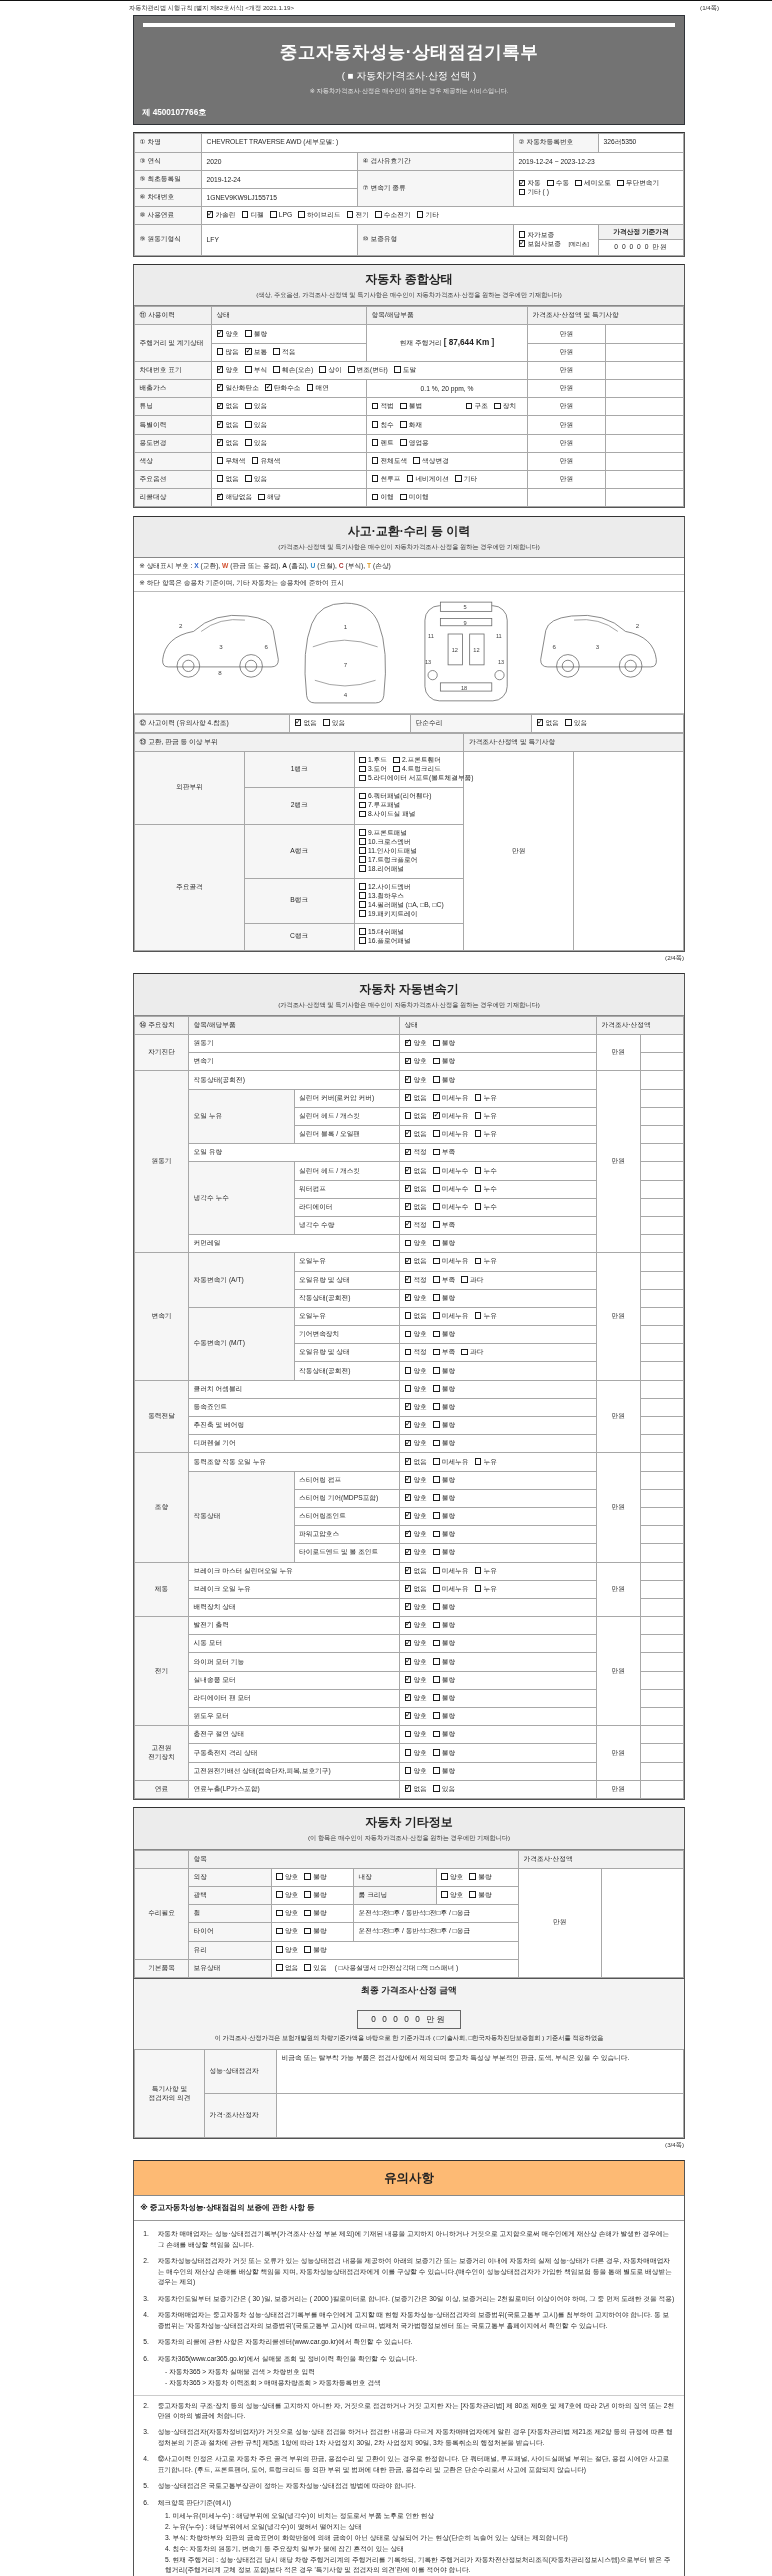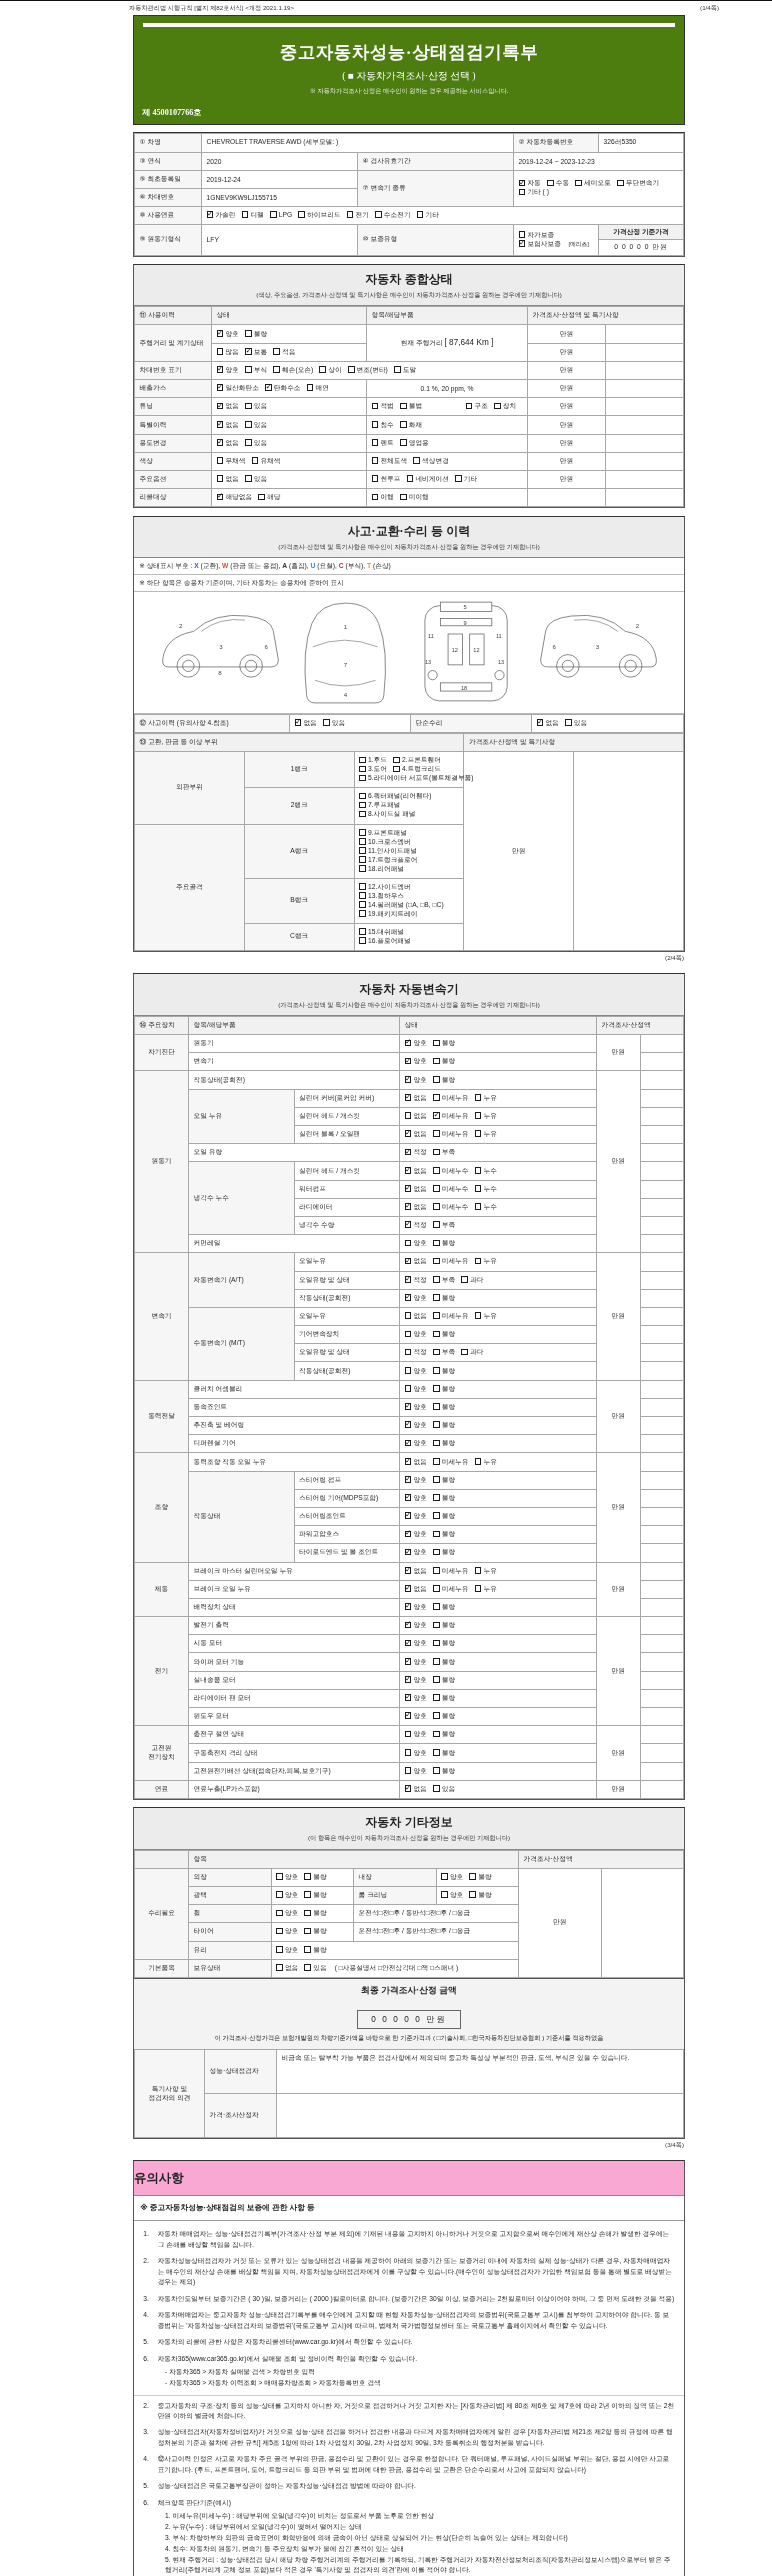--- a/index.html
+++ b/index.html
@@ -6,53 +6,53 @@
   body {
     width:773px; min-height:2576px; background:#ffffff;
     font-family:"Liberation Sans","DejaVu Sans",sans-serif;
     color:#222; font-size:6.7px; border-top:1.5px solid #111;
   }
   .topbar { width:773px; display:flex; justify-content:space-between; padding:3.1px 54px 2.1px 129px; font-size:6.2px; color:#333;}
   .content { width:552px; margin-left:133px; }
   .pagemark { text-align:right; font-size:6.2px; color:#333; padding:2.1px 1px 3.1px 0; }
 
   
-  .dochdr { background:#4d7c0f; color:#fff; padding:7.2px 8.2px 6.2px 8.2px; position:relative; border:0.5px solid #2f3338;font-family:Liberation Serif, serif;}
+  .dochdr { background:#737373; color:#fff; padding:7.2px 8.2px 6.2px 8.2px; position:relative; border:0.5px solid #2f3338;}
   .dochdr .stripe { height:3.6px; background:#fff; margin:0 1px 13.4px 1px; }
   .dochdr h1 { text-align:center; font-size:17.5px; letter-spacing:0.5px; font-weight:bold; }
   .dochdr .sub { text-align:center; font-size:9.8px; margin-top:5.2px; }
   .dochdr .note { text-align:center; font-size:6.2px; margin-top:4.1px; color:#e8e8e8;}
   .dochdr .docno { font-size:8.2px; font-weight:bold; margin-top:11.3px; }
 
   
   .sect { border:1px solid #555; border-top:1.5px solid #333; margin-top:7.2px; }
   .banner { background:#ececec; border-bottom:0.5px solid #888; padding:6.2px 4.1px 5.2px 4.1px; text-align:center;}
   .banner .t { font-size:12px; font-weight:bold; }
   .banner .s { font-size:6.2px; margin-top:3.1px; color:#333;}
 
   table { border-collapse:collapse; width:100%; table-layout:fixed;}
   td { border:0.5px solid #a8a8a8; padding:4.1px 4.6px; font-size:6.7px; vertical-align:middle; word-break:keep-all;}
   td.lbl { background:#f6f6f6; }
   td.hdr { background:#f1f1f1; }
   td.center { text-align:center; }
   td.price { text-align:center; }
-  .bigkm { font-size:8.2px; font-weight:normal; }
+  .bigkm { font-size:8.2px; font-weight:bold; }
 
   
   .opt { margin-right:6.2px; white-space:nowrap; display:inline-block;}
   .cb { display:inline-block; width:6.7px; height:6.7px; border:1px solid #1c1c1c; background:#fff;
         vertical-align:-1px; margin-right:2.1px; position:relative;}
   .cb.ck::after { content:"✓"; position:absolute; top:-3.1px; left:-0.5px; font-size:7.7px; font-weight:bold; color:#111;}
   .inlineright { float:right; }
 
   .notesline { padding:3.6px 5.2px; font-size:6.7px; border-bottom:0.5px solid #bbb; background:#fff;}
   .diagwrap { padding:5.2px 3.1px 6.2px 3.1px; border-bottom:0.5px solid #bbb; background:#fff; text-align:center;}
 
   
-  .not-band { background:#f9a8d4; border-bottom:0.5px solid #888; font-size:12.4px; font-weight:bold; padding:8.2px 0;}
+  .not-band { background:#fdba74; border-bottom:0.5px solid #888; text-align:center; font-size:12.4px; font-weight:bold; padding:8.2px 0;}
   .not-sub { padding:7.2px 6.2px; border-bottom:0.5px solid #999; font-size:7.7px; font-weight:bold;}
   .nitem { display:flex; gap:4.1px; padding:4.1px 7.2px 2.1px 7.2px; line-height:1.55;}
   .nnum { min-width:10.3px; }
   .nsub { padding:0.5px 7.2px 0.5px 29px; line-height:1.5;}
 
   .finalprice { display:flex; align-items:center; justify-content:center; gap:12.4px; padding:6.2px 0 2.1px 0;flex-direction:column;}
   .finalprice .l { font-size:8.8px; font-weight:bold;}
   .finalprice .v { border:0.5px solid #666; padding:3.1px 13.4px; font-size:8.2px; letter-spacing:2.1px;}
   .finalnote { text-align:center; font-size:6.2px; padding:3.1px 0 6.2px 0; color:#222;}
 </style>

